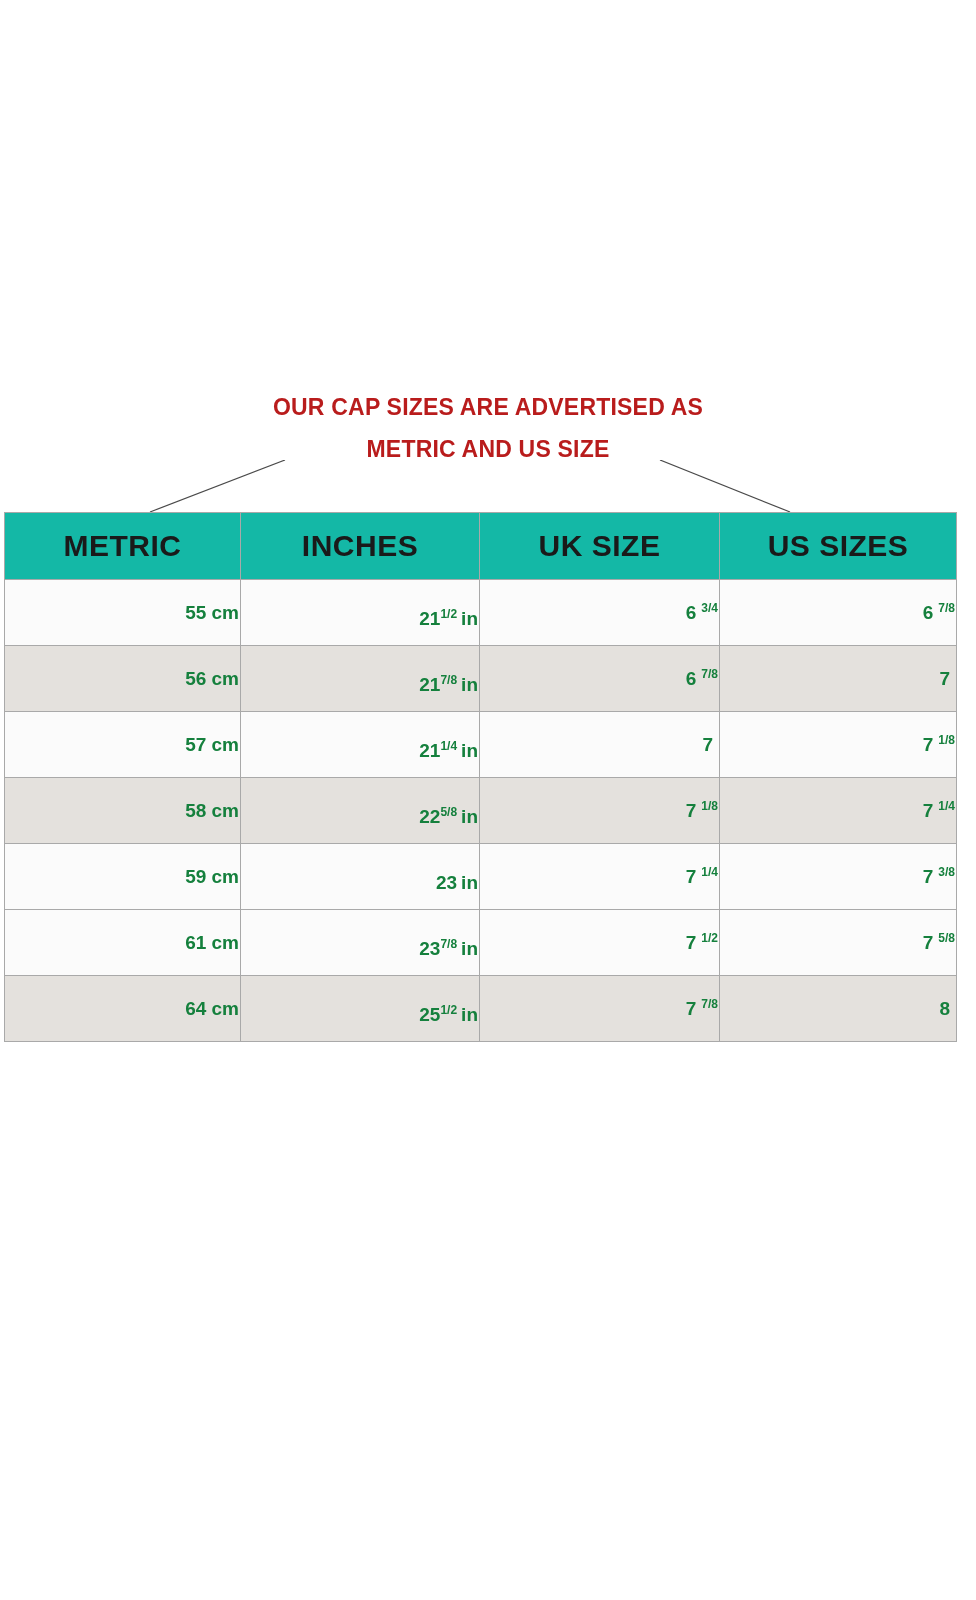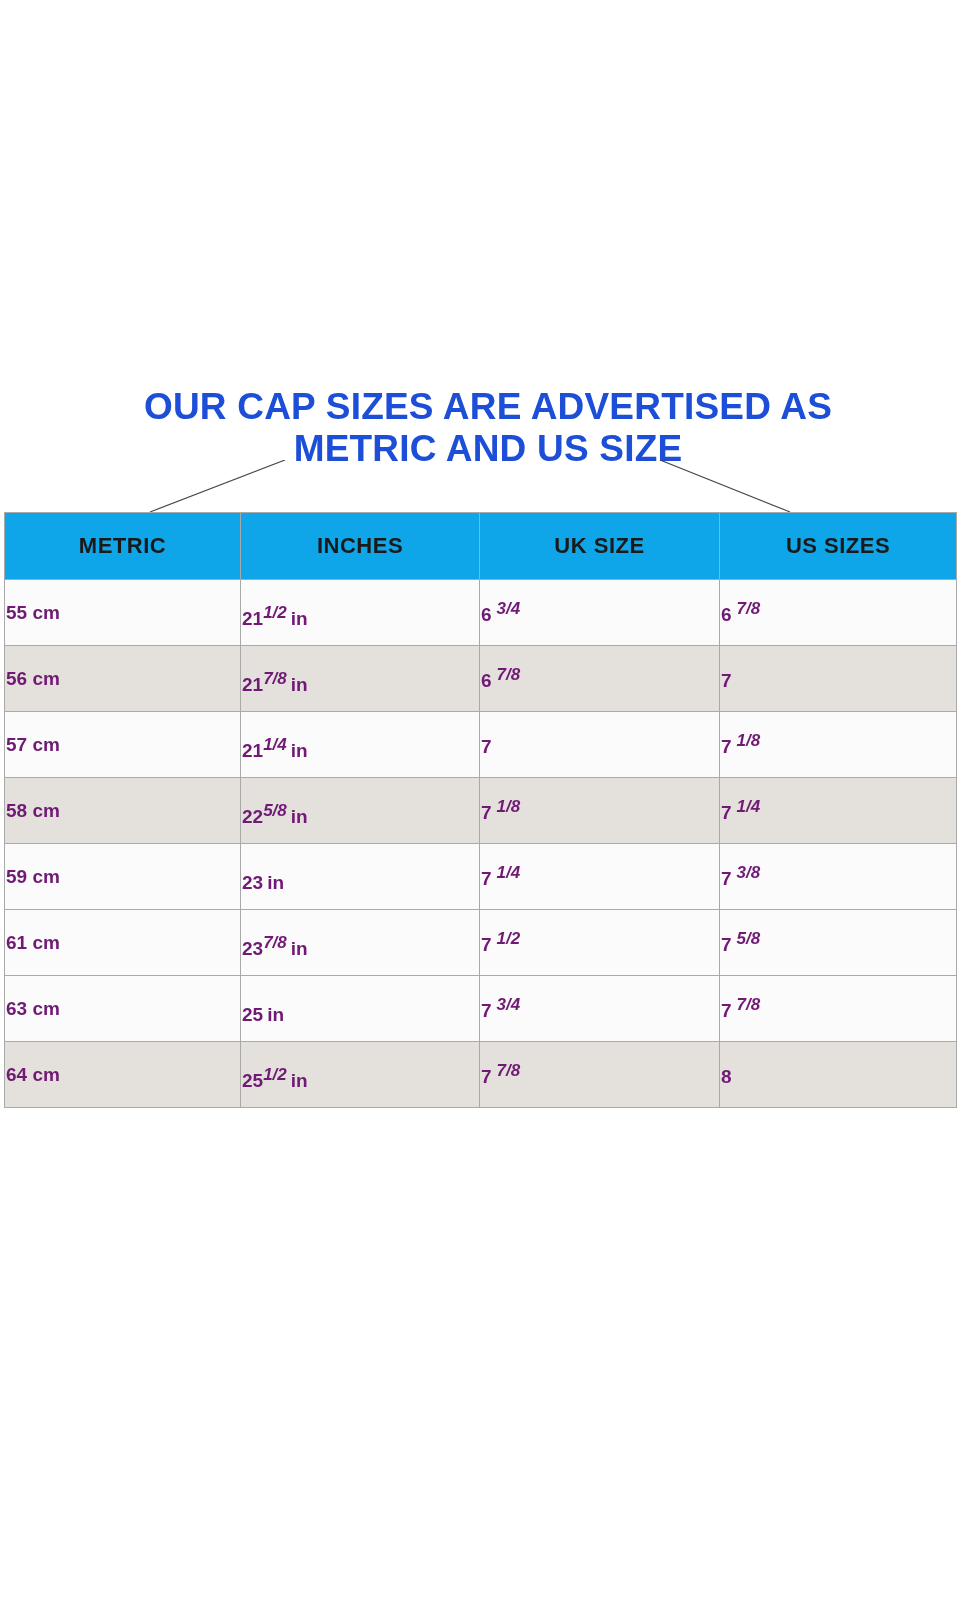--- a/index.html
+++ b/index.html
@@ -20,22 +20,22 @@
     width: 976px;
     height: 1600px;
     background: #ffffff;
   }
   .heading {
     position: absolute;
     left: 0;
     top: 386px;
     width: 976px;
     text-align: center;
-    color: #1d4ed8;
-    font-size: 37px;
+    color: #b91c1c;
+    font-size: 23px;
     font-weight: bold;
     line-height: 42px;
     letter-spacing: 0.2px;
   }
   .heading .line {
     display: block;
     white-space: nowrap;
   }
   .connector-svg {
     position: absolute;
@@ -55,51 +55,50 @@
     border-collapse: collapse;
     width: 952px;
     table-layout: fixed;
   }
   table.size-table col.c1 { width: 236px; }
   table.size-table col.c2 { width: 239px; }
   table.size-table col.c3 { width: 240px; }
   table.size-table col.c4 { width: 237px; }
   table.size-table th {
     height: 64px;
-    background: #0ea5e9;
+    background: #14b8a6;
     border: 1px solid #a9a9a9;
-    font-size: 22px;
+    font-size: 30px;
     font-weight: bold;
     color: #1a1a1a;
     text-align: center;
     vertical-align: middle;
     letter-spacing: 0.5px;
     margin-top: 12px;
   }
   table.size-table td {
     height: 63px;
     border: 1px solid #a9a9a9;
     font-size: 19px;
     font-weight: bold;
-    color: #701a75;
-    text-align: left;
+    color: #15803d;
+    text-align: right;
     vertical-align: middle;
   }
   table.size-table tr.odd td {
     background: #fbfbfb;
   }
   table.size-table tr.even td {
     background: #e4e1dd;
   }
   .frac {
-    font-size: 17px;
+    font-size: 12px;
     vertical-align: super;
     font-weight: bold;
     letter-spacing: 0;
-    font-style: italic;
   }
   .gap {
     display: inline-block;
     width: 5px;
   }
   .unit {
     display: inline-block;
     margin-left: 4px;
     margin-top: 12px;
   }
@@ -165,26 +164,20 @@
           <td><span>23</span><span class="frac"></span><span class="unit">in</span></td>
           <td><span>7</span><span class="gap"></span><span class="frac">1/4</span></td>
           <td><span>7</span><span class="gap"></span><span class="frac">3/8</span></td>
         </tr>
         <tr class="odd">
           <td>61 cm</td>
           <td><span>23</span><span class="frac">7/8</span><span class="unit">in</span></td>
           <td><span>7</span><span class="gap"></span><span class="frac">1/2</span></td>
           <td><span>7</span><span class="gap"></span><span class="frac">5/8</span></td>
         </tr>
-        <tr class="odd">
-          <td>63 cm</td>
-          <td><span>25</span><span class="frac"></span><span class="unit">in</span></td>
-          <td><span>7</span><span class="gap"></span><span class="frac">3/4</span></td>
-          <td><span>7</span><span class="gap"></span><span class="frac">7/8</span></td>
-        </tr>
         <tr class="even">
           <td>64 cm</td>
           <td><span>25</span><span class="frac">1/2</span><span class="unit">in</span></td>
           <td><span>7</span><span class="gap"></span><span class="frac">7/8</span></td>
           <td><span>8</span><span class="gap"></span><span class="frac"></span></td>
         </tr>
       </tbody>
     </table>
   </div>
 

